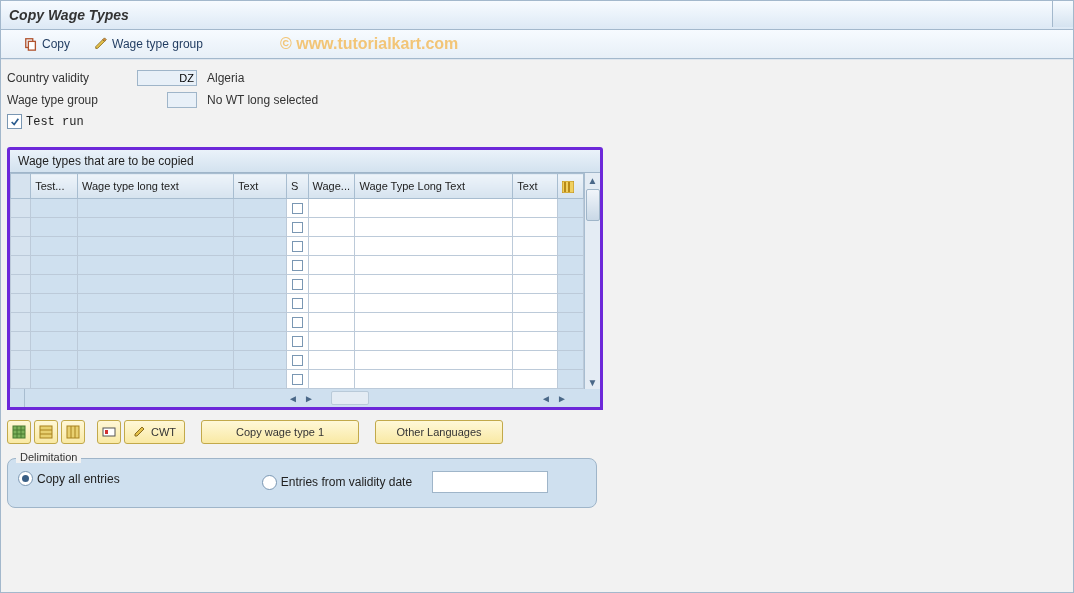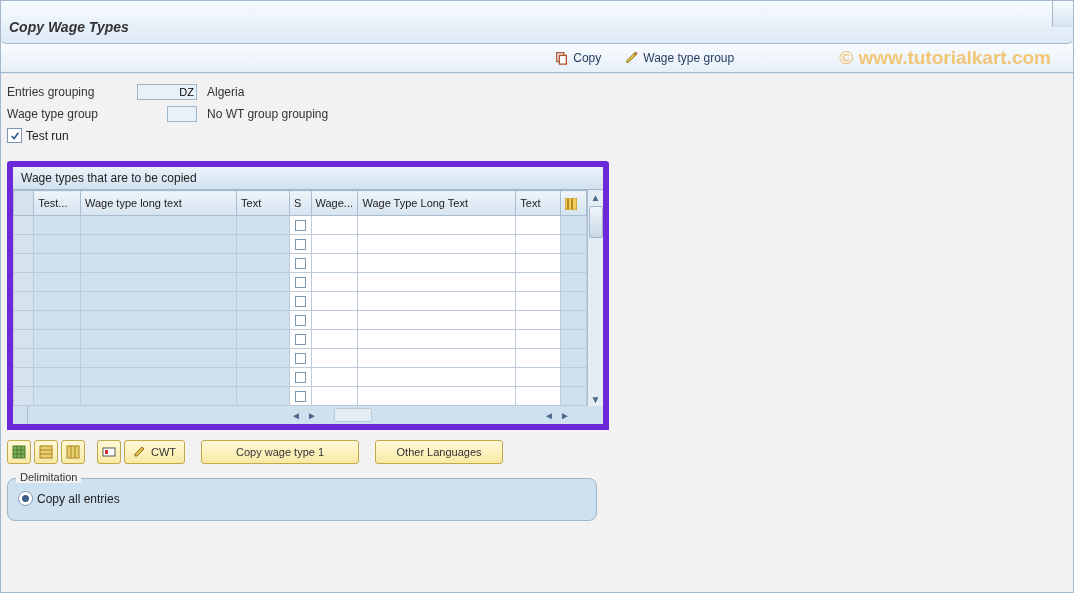--- a/index.html
+++ b/index.html
@@ -18,65 +18,63 @@
     box-sizing: border-box;
     position: relative;
     overflow: hidden;
   }
   
   .titlebar {
     height: 26px;
     background: linear-gradient(#f7fbff, #dde9f5);
     border-bottom: 1px solid #a3b8cc;
     display: flex;
-    align-items: flex-end;
-    padding: 8px 8px;
-    border-radius: 6px;
+    align-items: center;
+    padding: 1px 8px;
   }
   .titlebar .title {
     font-style: italic;
     font-weight: bold;
     font-size: 14px;
     color: #333;
   }
   
   .toolbar {
     height: 28px;
     background: linear-gradient(#f7fbff, #e7eff7);
     border-bottom: 1px solid #a3b8cc;
     display: flex;
     align-items: center;
-    padding: 0 22px;
+    padding: 0 16px;
     gap: 10px;
     position: relative;
-    justify-content: flex-end;
   }
   .tool-btn {
     display: flex;
     align-items: center;
     gap: 4px;
     padding: 2px 6px;
     border: 1px solid transparent;
     border-radius: 3px;
     cursor: pointer;
     font-size: 12px;
     color: #1f3a5f;
   }
   .icon-copy {
     width: 14px; height: 14px;
   }
   .icon-pencil {
     width: 14px; height: 14px;
   }
   .watermark {
     color: #f3c069;
-    font-size: 19px;
+    font-size: 16px;
     font-weight: bold;
     opacity: 0.9;
-    margin-left: 88px;
+    margin-left: 60px;
   }
   
   .content {
     padding: 8px 6px;
     border-top: 1px solid #dfe6ee;
   }
   .form-row {
     display: flex;
     align-items: center;
     height: 20px;
@@ -103,37 +101,38 @@
   }
   .form-text {
     margin-left: 10px;
     color: #333;
   }
   .checkbox-row {
     display: flex;
     align-items: center;
     gap: 4px;
     margin-top: 4px;
+    font-family: Liberation Mono, monospace;
   }
   .sap-checkbox {
     width: 13px; height: 13px;
     border: 1px solid #7a97b3;
     background: #fff;
     display: inline-flex;
     align-items: center;
     justify-content: center;
   }
   .sap-checkbox .tick {
     width: 10px; height: 10px;
   }
   
   .table-group {
     margin-top: 18px;
     width: 590px;
-    border: 6px solid #6d28d9;
+    border: 3px solid #6d28d9;
     background: #cfe0ef;
     border-radius: 3px 3px 0 0;
     overflow: hidden;
   }
   .table-title {
     height: 22px;
     background: linear-gradient(#eaf2fa, #d3e2ef);
     border-bottom: 1px solid #9fb5c9;
     display: flex;
     align-items: center;
@@ -343,29 +342,29 @@
         <path d="M10 3 L12 5 L14 3 L12 1 Z" fill="#d68a3f" stroke="#8a6d1f" stroke-width="1"></path>
       </svg>
       <span>Wage type group</span>
     </div>
     <span class="watermark">© www.tutorialkart.com</span>
   </div>
 
   <div class="content">
 
     <div class="form-row">
-      <span class="form-label">Entries grouping</span>
+      <span class="form-label">Country validity</span>
       <input class="form-input" readonly="" value="DZ" style="">
       <span class="form-text">Algeria</span>
     </div>
 
     <div class="form-row">
       <span class="form-label">Wage type group</span>
       <input class="form-input wtg" readonly="" value="" style="">
-      <span class="form-text">No WT group grouping</span>
+      <span class="form-text">No WT long selected</span>
     </div>
 
     <div class="checkbox-row">
       <span class="sap-checkbox">
         <svg class="tick" viewBox="0 0 12 12">
           <path d="M2 6 L5 9 L10 2" fill="none" stroke="#2a5b8d" stroke-width="2"></path>
         </svg>
       </span>
       <span>Test run</span>
     </div>
@@ -596,18 +595,23 @@
       </div>
     </div>
 
     <div class="group-box">
       <span class="legend">Delimitation</span>
       <div class="radio-row">
         <label style="display:flex;align-items:center;">
           <span class="sap-radio checked"></span>
           <span>Copy all entries</span>
         </label>
+        <label style="display:flex;align-items:center;margin-left:110px;">
+          <span class="sap-radio"></span>
+          <span>Entries from validity date</span>
+          <input class="date-input" value="" style="">
+        </label>
       </div>
     </div>
 
   </div>
 
 </div>
 
 </body></html>

